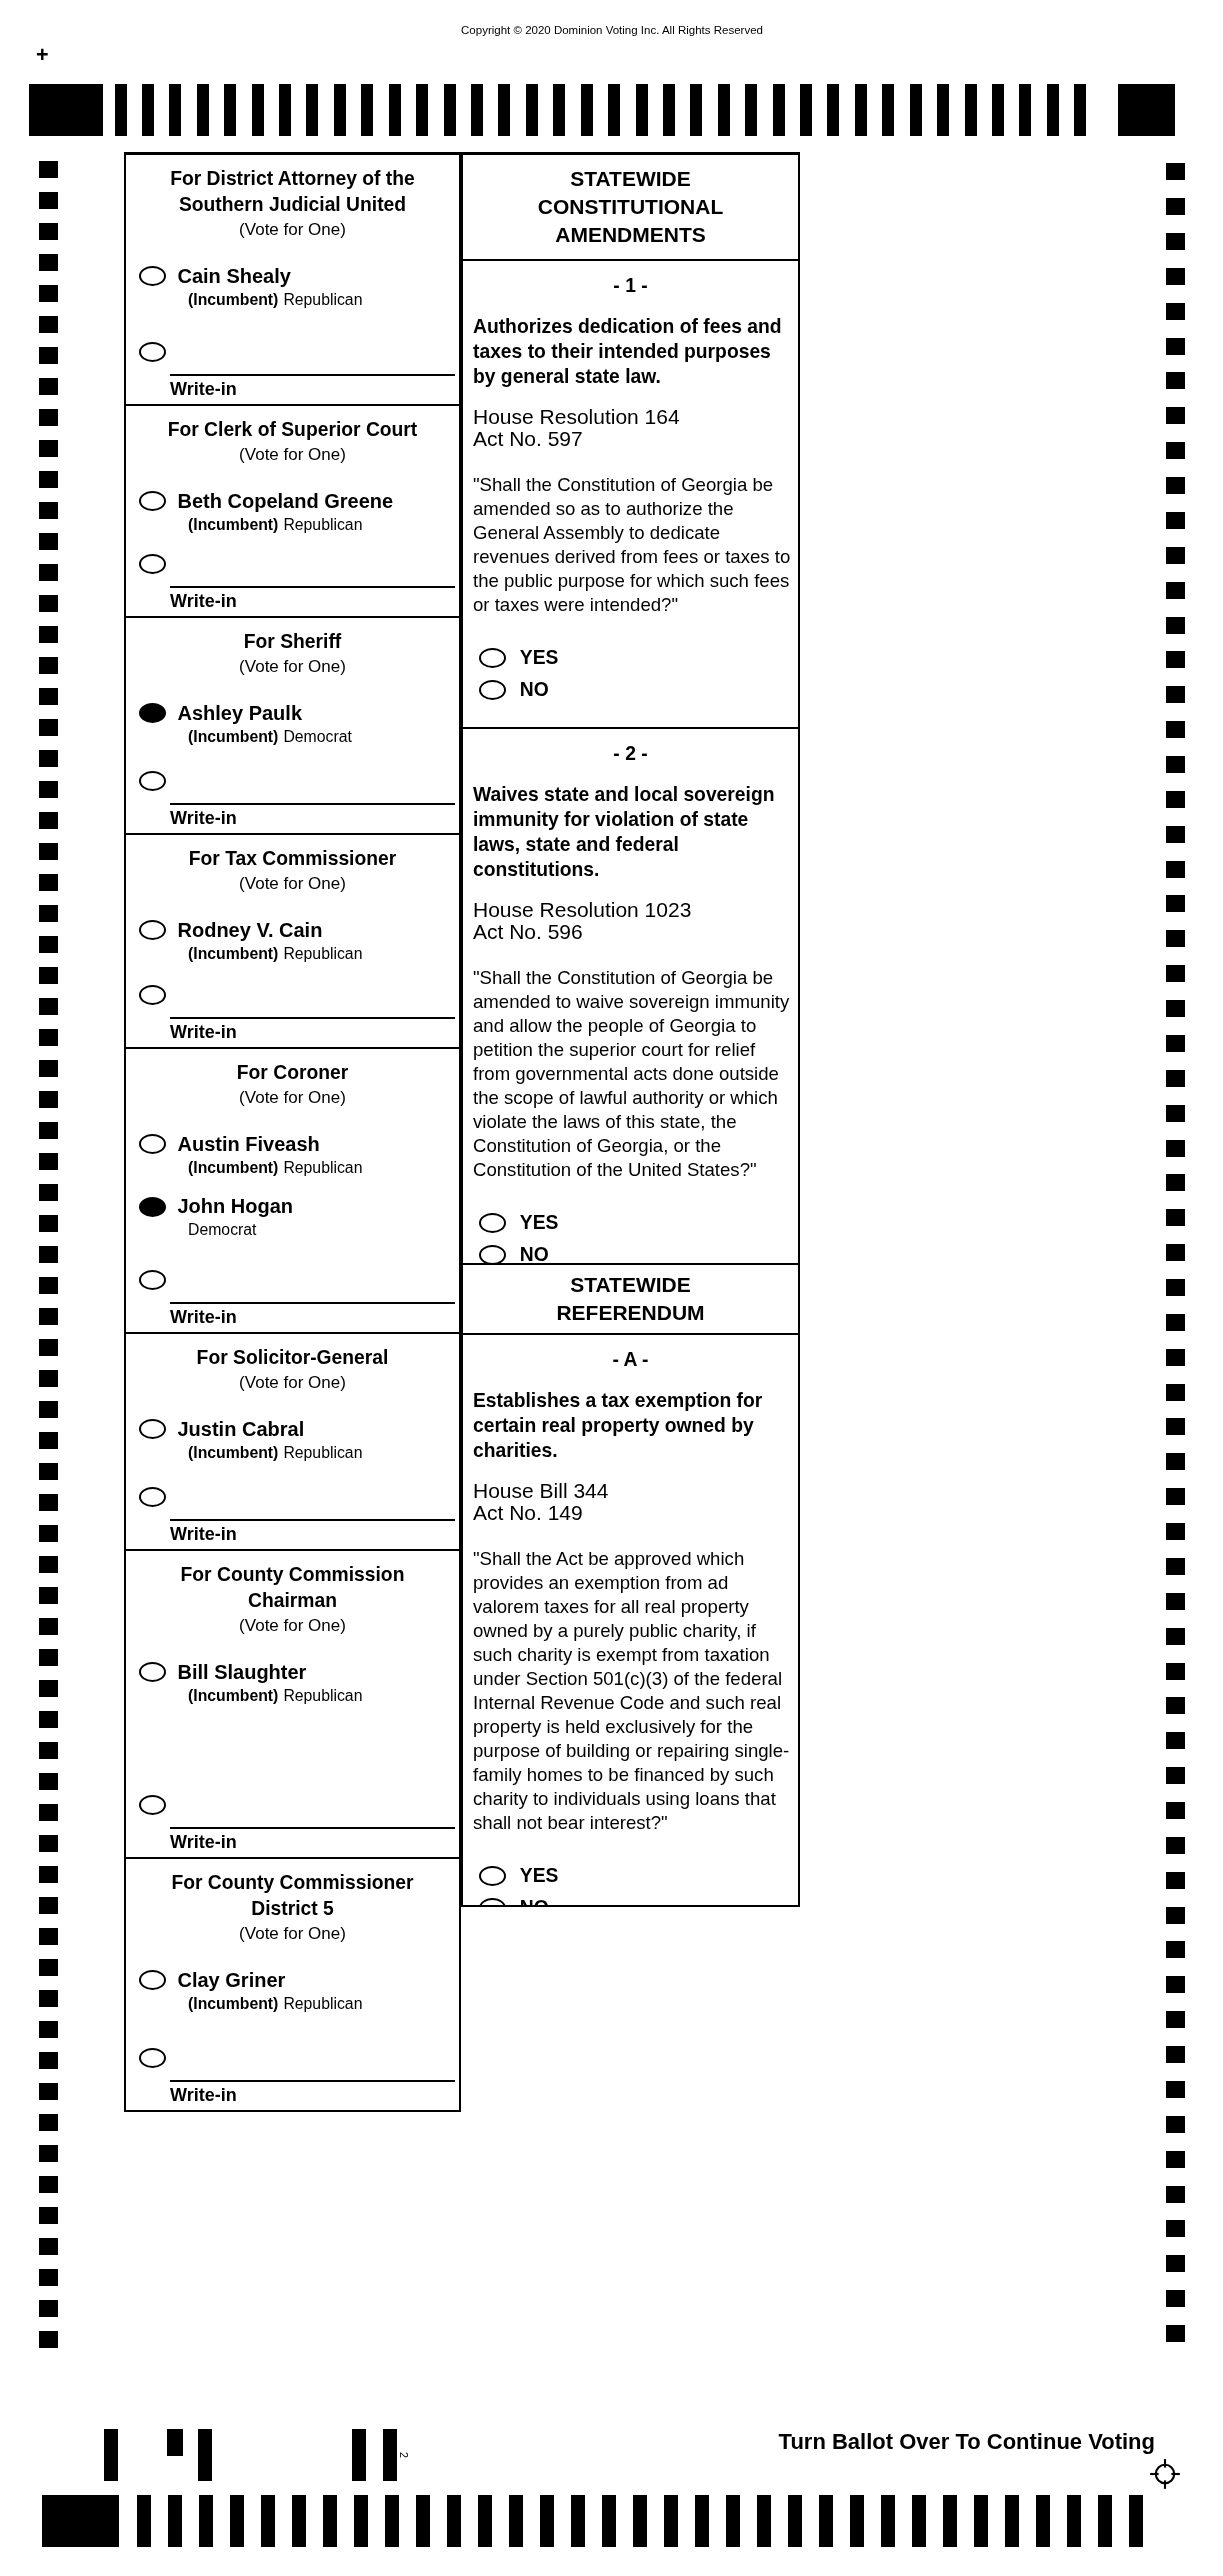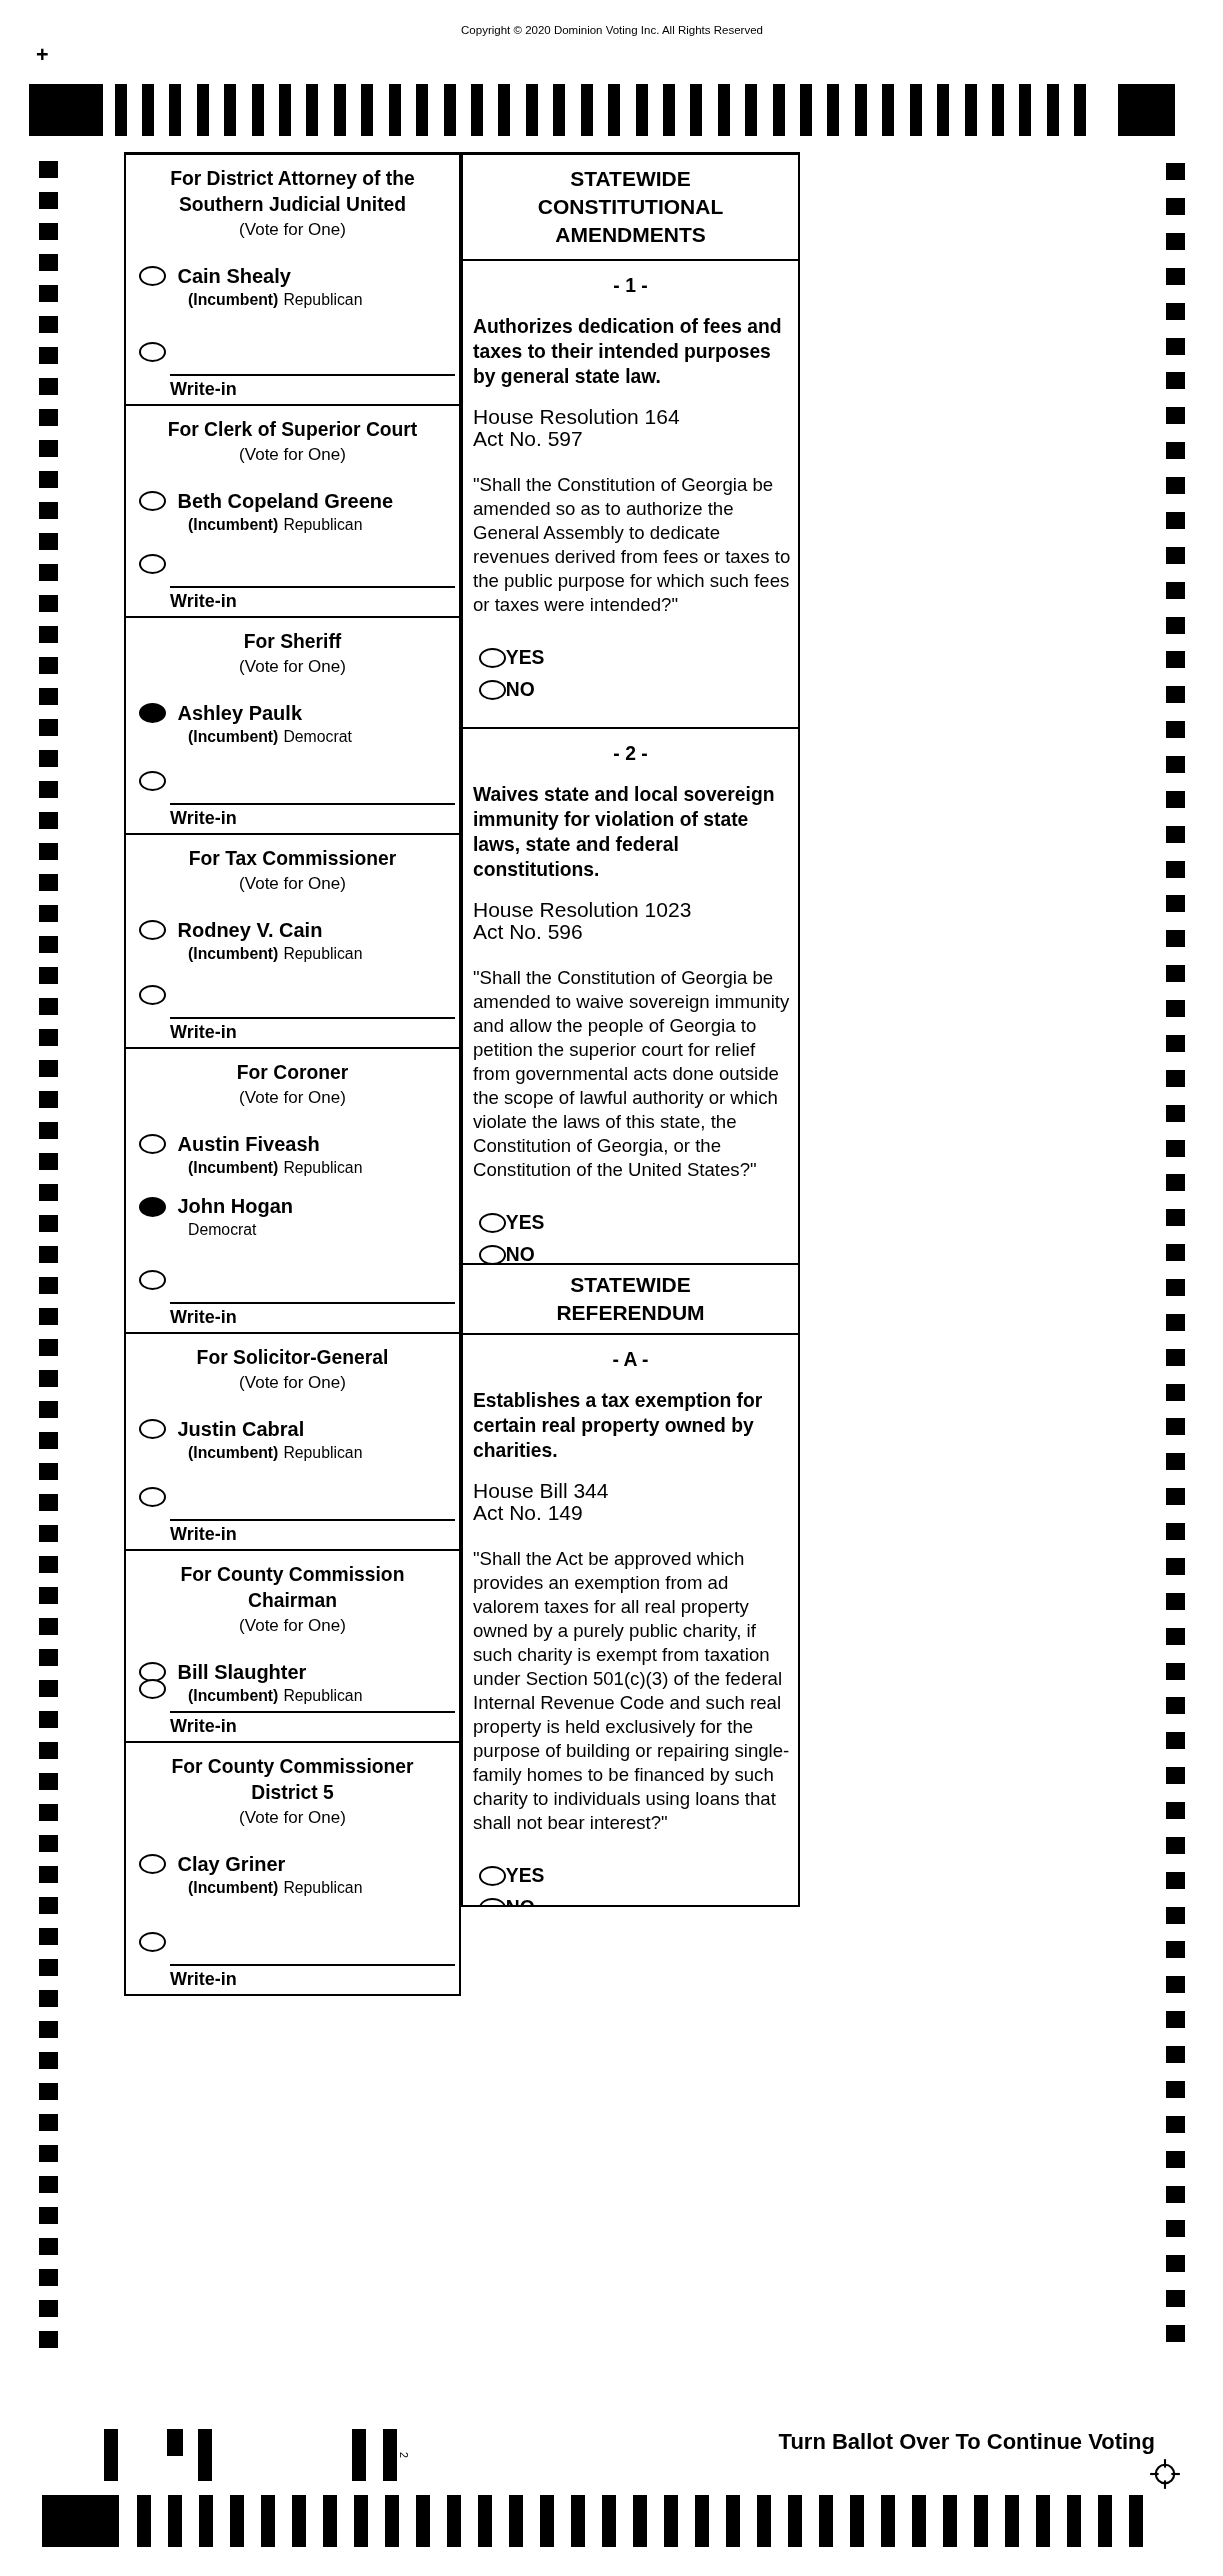--- a/index.html
+++ b/index.html
@@ -25,21 +25,21 @@
   .oval.filled{background:#000;}
   .empty-oval{position:absolute;left:13px;bottom:42px;}
   .writein{position:absolute;left:44px;right:3.6px;bottom:4.3px;border-top:2.1px solid #000;
            padding-top:2.9px;font-weight:bold;font-size:18px;}
   .colhead{display:flex;flex-direction:column;justify-content:center;text-align:center;
            font-weight:bold;font-size:21px;line-height:28px;}
   .m-num{text-align:center;font-weight:bold;font-size:19.3px;margin-top:14.3px;}
   .m-summary{font-weight:bold;font-size:19.3px;line-height:25px;margin:17px 7.2px 0 10px;}
   .m-refs{font-size:21px;line-height:22px;margin:17px 7.2px 0 10px;}
   .m-question{font-size:18.6px;line-height:24px;margin:23px 4.3px 0 10px;}
-  .m-choice{display:flex;align-items:center;gap:0;margin:10px 0 0 15.8px;}
+  .m-choice{display:flex;align-items:center;gap:14px;margin:10px 0 0 15.8px;}
   .m-choice.first{margin-top:30px;}
   .m-choice-label{font-weight:bold;font-size:19.3px;}
   .turn-over{position:absolute;right:69px;top:2429px;font-weight:bold;font-size:22px;}
   .stub-digit{position:absolute;left:401px;top:2449px;font-size:10.7px;transform:rotate(90deg);}
   .crosshair{position:absolute;left:1148px;top:2457px;}
 </style>
 </head>
 <body>
 
 <div id="page">
@@ -132,21 +132,21 @@
       <div class="c-inst">(Vote for One)</div>
       <div class="cand">
         <span class="oval"></span>
         <span class="cname">Justin Cabral</span>
       </div>
       <div class="party"><b>(Incumbent)</b><span>Republican</span></div>
       <span class="oval empty-oval"></span>
       <div class="writein"><span>Write-in</span></div>
     </div>
 
-    <div class="cbox" style="height:192px">
+    <div class="cbox" style="height:308px">
       <div class="c-title">
         <div>For County Commission</div>
           <div>Chairman</div>
       </div>
       <div class="c-inst">(Vote for One)</div>
       <div class="cand">
         <span class="oval"></span>
         <span class="cname">Bill Slaughter</span>
       </div>
       <div class="party"><b>(Incumbent)</b><span>Republican</span></div>

